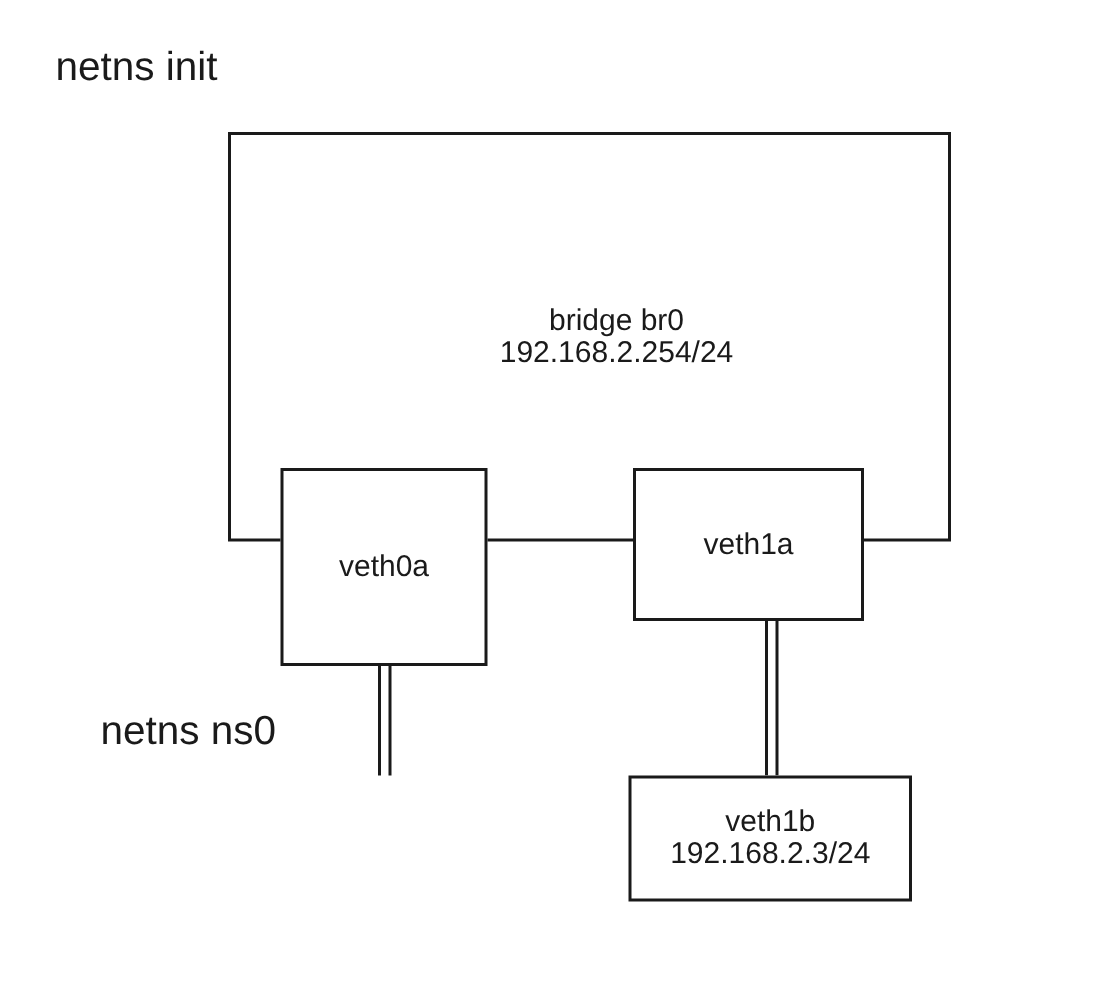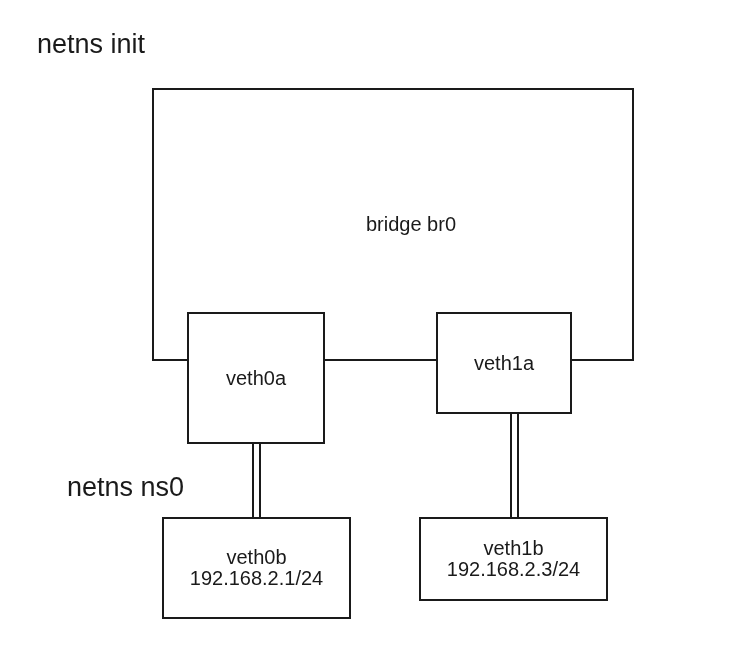--- a/index.html
+++ b/index.html
@@ -37,57 +37,54 @@
     position: absolute;
     box-sizing: border-box;
     width: 9px;
     border-left: 2px solid #1a1a1a;
     border-right: 2px solid #1a1a1a;
     background: #ffffff;
     z-index: 1;
   }
   #bridge  { left: 152px; top: 88px;  width: 482px; height: 273px; z-index: 1; padding-left: 36px; }
   #veth0a  { left: 187px; top: 312px; width: 138px; height: 132px; z-index: 2; }
-  #veth1a  { left: 436px; top: 312px; width: 136px; height: 102px; z-index: 2; }
+  #veth1a  { left: 422px; top: 312px; width: 154px; height: 102px; z-index: 2; }
   #veth0b  { left: 162px; top: 517px; width: 189px; height: 102px; z-index: 2; }
   #veth1b  { left: 419px; top: 517px; width: 189px; height: 84px; z-index: 2; }
   #link-veth0 { left: 252px; top: 413px; height: 104px; }
   #link-veth1 { left: 510px; top: 413px; height: 104px; }
   #label-init { left: 37px;  top: 33px;  }
   #label-ns0  { left: 43px;  top: 476px; margin-left: 24px; }
   #label-ns1  { left: 570px; top: 479px; }
 </style>
 </head>
 <body>
 
 <div class="canvas">
 
   <div class="ns-label" id="label-init">netns init</div>
 
   <div class="ns-label" id="label-ns0">netns ns0</div>
 
 
   <div class="node" id="bridge">
     <span>bridge br0</span>
+    <span>192.168.2.254/24</span>
   </div>
 
   <div class="pair-link" id="link-veth0"></div>
   <div class="pair-link" id="link-veth1"></div>
 
   <div class="node" id="veth0a">
     <span>veth0a</span>
   </div>
 
   <div class="node" id="veth1a">
     <span>veth1a</span>
   </div>
 
-  <div class="node" id="veth0b">
-    <span>veth0b</span>
-    <span>192.168.2.1/24</span>
-  </div>
 
   <div class="node" id="veth1b">
     <span>veth1b</span>
     <span>192.168.2.3/24</span>
   </div>
 
 </div>
 
 </body></html>

